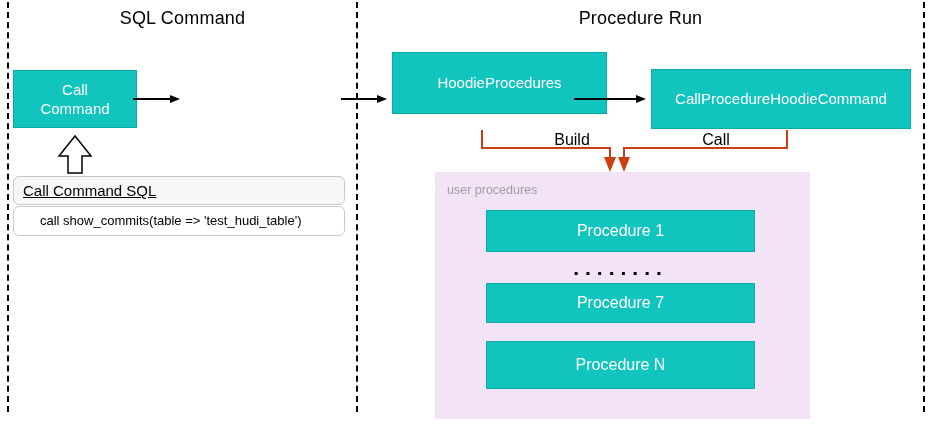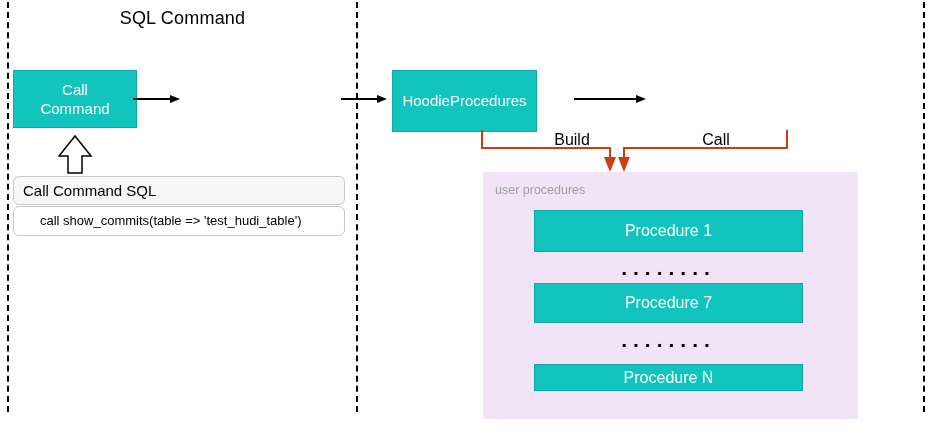--- a/index.html
+++ b/index.html
@@ -14,57 +14,59 @@
   .dash.left{left:7px;} .dash.mid{left:356px;} .dash.right{left:923px;}
 
   .section-title{position:absolute;top:8px;font-size:18px;color:#000;text-align:center;font-weight:500;letter-spacing:.2px;}
   .title-sql{left:9px;width:347px;} .title-proc{left:358px;width:565px;}
 
   .node{position:absolute;background:var(--teal);color:#fff;border:1px solid rgba(0,90,90,.25);
         display:flex;align-items:center;justify-content:center;text-align:center;
         font-size:15px;line-height:1.3;}
   .n-call{left:13px;top:70px;width:124px;height:58px;padding:0 21px;}
   .n-spark{left:185px;top:70px;width:155px;height:58px;}
-  .n-hoodie{left:392px;top:70px;width:145px;height:62px;}
+  .n-hoodie{left:392px;top:52px;width:215px;height:62px;}
   .n-cphc{left:651px;top:69px;width:260px;height:60px;font-size:15px;}
 
   .edge-label{position:absolute;top:131px;font-size:16px;color:#000;text-align:center;}
   .lbl-build{left:538px;width:68px;} .lbl-call{left:687px;width:58px;}
 
-  .purple-panel{position:absolute;left:435px;top:172px;width:375px;height:247px;background:var(--purple);margin-left:48px;}
+  .purple-panel{position:absolute;left:435px;top:172px;width:375px;height:247px;background:var(--purple);}
   .up-label{position:absolute;left:12px;top:11px;font-size:12.5px;color:var(--gray_text);}
   .proc-box{position:absolute;left:51px;width:269px;background:var(--teal);color:#fff;
             border:1px solid rgba(0,90,90,.25);display:flex;align-items:center;justify-content:center;
             font-size:16px;}
-  .p1{top:38px;height:42px;} .p2{top:111px;height:40px;} .pn{top:192px;height:27px;}
+  .p1{top:38px;height:42px;} .p2{top:111px;height:40px;} .pn{top:169px;height:48px;}
   .dots{position:absolute;left:51px;width:269px;text-align:center;color:#000;
         font-weight:900;font-size:21px;letter-spacing:6px;line-height:8px;height:10px;overflow:visible;}
   .d1{top:92px;} .d2{top:164px;}
 
   .sql-panel{position:absolute;left:13px;top:176px;width:332px;display:flex;flex-direction:column;gap:1px;}
   .sql-header{height:29px;line-height:27px;background:var(--header_bg);border:1px solid var(--panel_border);
-              border-radius:6px;padding-left:9px;font-size:15px;color:#000;}
+              border-radius:6px;padding-left:9px;font-size:15px;color:#000;text-decoration:underline;}
   .sql-row{height:30px;line-height:28px;background:#fff;border:1px solid var(--panel_border);
            border-radius:6px;padding-left:26px;font-size:13px;color:#000;white-space:nowrap;}
 
   svg.overlay{position:absolute;left:0;top:0;width:932px;height:443px;pointer-events:none;}
 </style>
 </head>
 <body>
 
 <div class="canvas">
 
   <div class="dash left"></div>
   <div class="dash mid"></div>
   <div class="dash right"></div>
 
   <div class="section-title title-sql">SQL Command</div>
+  <div class="section-title title-proc">Procedure Run</div>
 
   <div class="node n-call">Call Command</div>
   <div class="node n-hoodie">HoodieProcedures</div>
+  <div class="node n-cphc">CallProcedureHoodieCommand</div>
 
   <div class="edge-label lbl-build">Build</div>
   <div class="edge-label lbl-call">Call</div>
 
   <div class="purple-panel">
     <div class="up-label">user procedures</div>
     <div class="proc-box p1">Procedure 1</div>
     <div class="dots d1">........</div>
     <div class="proc-box p2">Procedure 7</div>
     <div class="dots d2">........</div>

